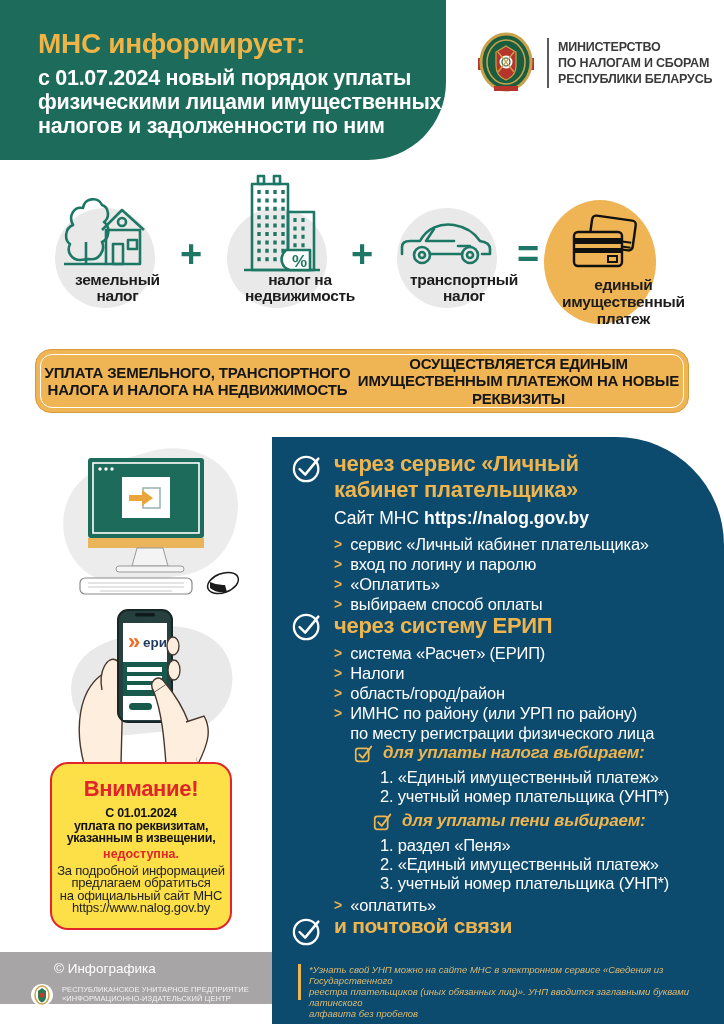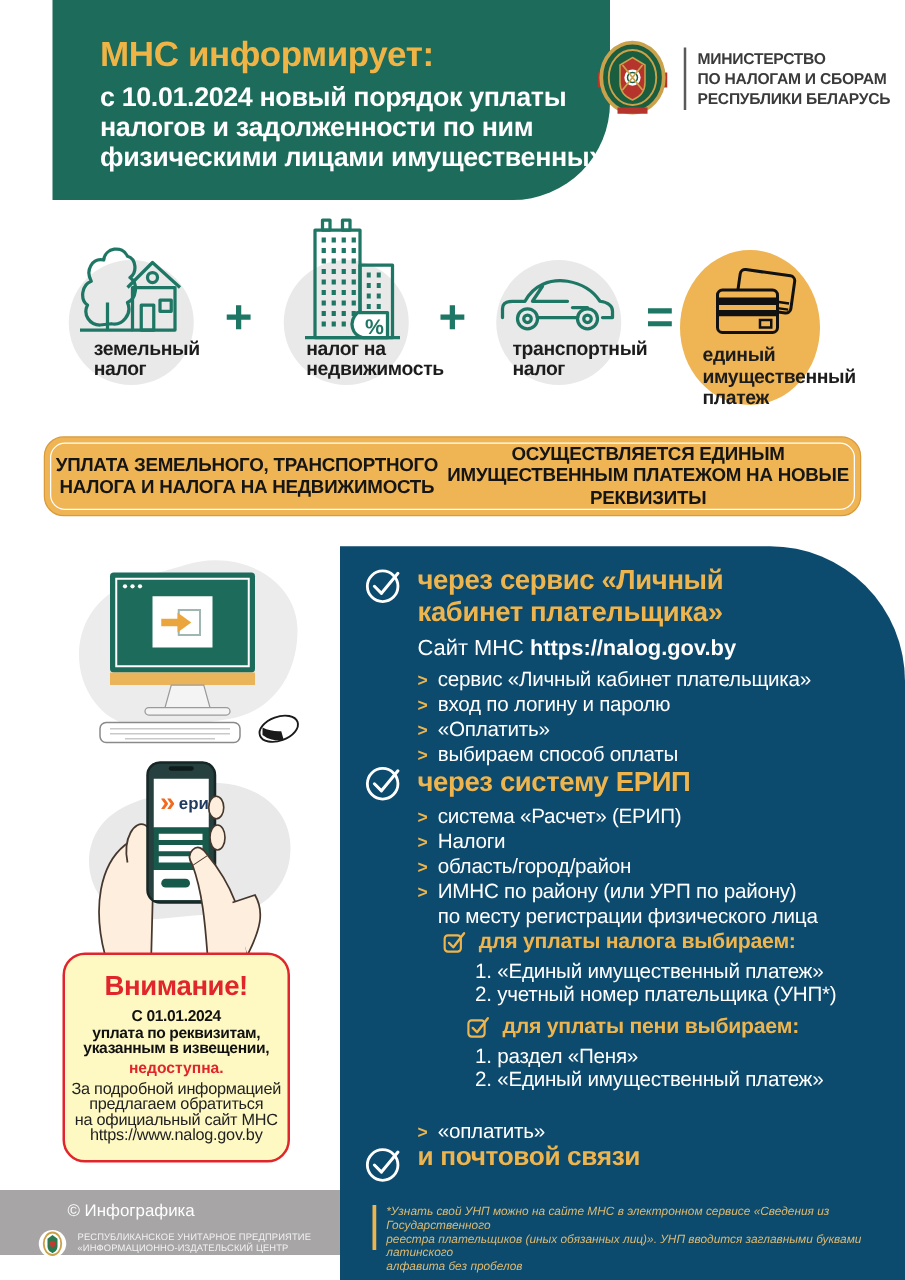--- a/index.html
+++ b/index.html
@@ -1,52 +1,52 @@
 <!DOCTYPE html>
 <html><head>
 <meta charset="utf-8">
 <style>
   html,body{margin:0;padding:0;background:#ffffff;}
   .page{position:relative;width:724px;height:1024px;background:#ffffff;overflow:hidden;
         font-family:"Liberation Sans",sans-serif;color:#1a1a1a;}
 
   
   .header{position:absolute;left:0;top:0;width:446px;height:160px;background:#1c6b5b;
-          border-radius:0 0 78px 0;padding:0;box-sizing:border-box;margin-left:42px;}
+          border-radius:0 0 78px 0;padding:0;box-sizing:border-box;}
   .header-title{position:absolute;left:38px;top:28px;font-size:28px;font-weight:bold;
                 color:#efb445;letter-spacing:-0.3px;}
   .header-sub{position:absolute;left:38px;top:66px;font-size:21.5px;line-height:24px;
               font-weight:bold;color:#ffffff;letter-spacing:-0.3px;}
 
   .ministry{position:absolute;left:478px;top:30px;}
   .min-logo{position:absolute;left:0;top:2px;}
   .min-divider{position:absolute;left:69px;top:8px;width:2px;height:50px;background:#5a5a5a;}
   .min-name{position:absolute;left:80px;top:9px;font-size:12.5px;line-height:16px;
             font-weight:bold;color:#3a3a3a;letter-spacing:-0.2px;white-space:nowrap;}
 
   
   .circle{position:absolute;background:#e9e9e9;border-radius:50%;}
   .tax-label{position:absolute;font-size:15.5px;line-height:16px;font-weight:bold;
-             color:#1c1c1c;letter-spacing:-0.3px;}
+             color:#1c1c1c;letter-spacing:-0.3px;text-align:center;}
   .op{position:absolute;width:44px;text-align:center;font-size:38px;font-weight:bold;
       color:#1e7765;}
   .tax-icon{position:absolute;}
 
   
   .banner{position:absolute;left:35px;top:349px;width:654px;height:64px;background:#efb453;
           border:1px solid #d99a3c;border-radius:16px;box-sizing:border-box;}
   .banner-inner{position:absolute;left:4px;top:4px;right:4px;bottom:4px;border:1.5px solid #ffffff;
                 border-radius:12px;display:flex;flex-direction:row;justify-content:center;
                 align-items:center;}
   .banner-line{font-size:15px;line-height:17.5px;font-weight:bold;color:#151515;
                letter-spacing:-0.2px;text-align:center;}
 
   
   .illu{position:absolute;}
-  .warning{position:absolute;left:50px;top:762px;width:182px;height:168px;background:#fef9c3;
+  .warning{position:absolute;left:50px;top:762px;width:182px;height:168px;background:#fde047;
            border:2.5px solid #e0252b;border-radius:18px;box-sizing:border-box;text-align:center;
            padding-top:12px;}
   .warn-title{font-size:22px;font-weight:bold;color:#e0252b;margin-bottom:5px;letter-spacing:-0.3px;}
   .warn-bold{font-size:12.5px;line-height:12.5px;font-weight:bold;color:#111;letter-spacing:-0.3px;}
   .warn-red{font-size:12.5px;line-height:14px;font-weight:bold;color:#e0252b;margin-top:2px;}
   .warn-info{font-size:13px;line-height:12.5px;color:#222;margin-top:4px;letter-spacing:-0.2px;}
 
   .footer{position:absolute;left:0;top:952px;width:273px;height:52px;background:#a7a5a6;}
   .footer-copy{position:absolute;left:54px;top:9px;font-size:13.5px;color:#ffffff;}
   .footer-emblem{position:absolute;left:30px;top:31px;}
@@ -59,40 +59,40 @@
   .sec-icon{position:absolute;left:20px;width:32px;height:32px;}
   .sec-head{position:absolute;left:62px;font-size:22px;line-height:26px;font-weight:bold;
             color:#eeb54f;letter-spacing:-0.3px;}
   .sec-head.small{font-size:21px;line-height:20px;}
   .site-line{position:absolute;left:62px;top:71px;font-size:17.5px;color:#ffffff;}
   .site-line b{font-weight:bold;}
   .bullets{position:absolute;left:62px;}
   .bullet{display:flex;align-items:flex-start;}
   .bullet .chev{color:#eeb54f;font-weight:bold;font-size:14px;line-height:20px;margin-right:8px;}
   .bullet .bt{font-size:16.5px;line-height:20px;color:#ffffff;letter-spacing:-0.2px;}
-  .sub-head{position:absolute;left:82px;display:flex;align-items:center;}
+  .sub-head{position:absolute;left:82px;display:flex;align-items:center;font-style:italic;}
   .sub-head .sh-label{font-size:17px;font-weight:bold;color:#eeb54f;margin-left:10px;
                       letter-spacing:-0.2px;}
   .num-list{position:absolute;left:108px;font-size:16.5px;line-height:19px;color:#ffffff;
             letter-spacing:-0.2px;}
   .footnote{position:absolute;left:26px;top:527px;width:414px;display:flex;}
   .footnote .bar{width:3px;background:#eeb54f;margin-right:8px;flex:0 0 3px;height:36px;}
   .footnote .fn-text{font-size:9.5px;line-height:11px;font-style:italic;color:#dcba72;}
 </style>
 </head>
 <body>
 
 <div class="page">
 
   <div class="header">
     <div class="header-title">МНС информирует:</div>
     <div class="header-sub">
-      <div>с 10.01.2024 новый порядок уплаты</div>
+      <div>с 01.07.2024 новый порядок уплаты</div>
+      <div>физическими лицами имущественных</div>
       <div>налогов и задолженности по ним</div>
-      <div>физическими лицами имущественных</div>
     </div>
   </div>
 
   <div class="ministry">
     <svg class="min-logo" width="56" height="62" viewBox="0 0 56 62">
       <rect x="0" y="26" width="10" height="12" fill="#b5342c"></rect>
       <rect x="46" y="26" width="10" height="12" fill="#b5342c"></rect>
       <ellipse cx="28" cy="30" rx="25" ry="28" fill="#1b5e3f" stroke="#c9a24b" stroke-width="3"></ellipse>
       <ellipse cx="28" cy="30" rx="19" ry="22" fill="none" stroke="#c9a24b" stroke-width="1.5"></ellipse>
       <path d="M28,14 L38,20 L38,34 C38,42 33,46 28,48 C23,46 18,42 18,34 L18,20 Z" fill="#b5342c" stroke="#c9a24b" stroke-width="1.2"></path>
@@ -345,20 +345,21 @@
     <div class="sub-head" style="top:374px;padding-left:19px;">
       <svg width="19" height="19" viewBox="0 0 22 22">
         <rect x="2" y="5" width="15" height="15" rx="3" fill="none" stroke="#eeb54f" stroke-width="2"></rect>
         <path d="M6,12 L10,16 L20,3" fill="none" stroke="#eeb54f" stroke-width="2.2" stroke-linecap="round" stroke-linejoin="round"></path>
       </svg>
       <span class="sh-label">для уплаты пени выбираем:</span>
     </div>
     <div class="num-list" style="top:399px;">
       <div>1. раздел «Пеня»</div>
       <div>2. «Единый имущественный платеж»</div>
+      <div>3. учетный номер плательщика (УНП*)</div>
     </div>
 
     <div class="bullets" style="top:458px;">
       <div class="bullet">
           <span class="chev">&gt;</span>
           <span class="bt">«оплатить»</span>
         </div>
     </div>
 
     <svg class="sec-icon" style="top:479px;" viewBox="0 0 34 34">

